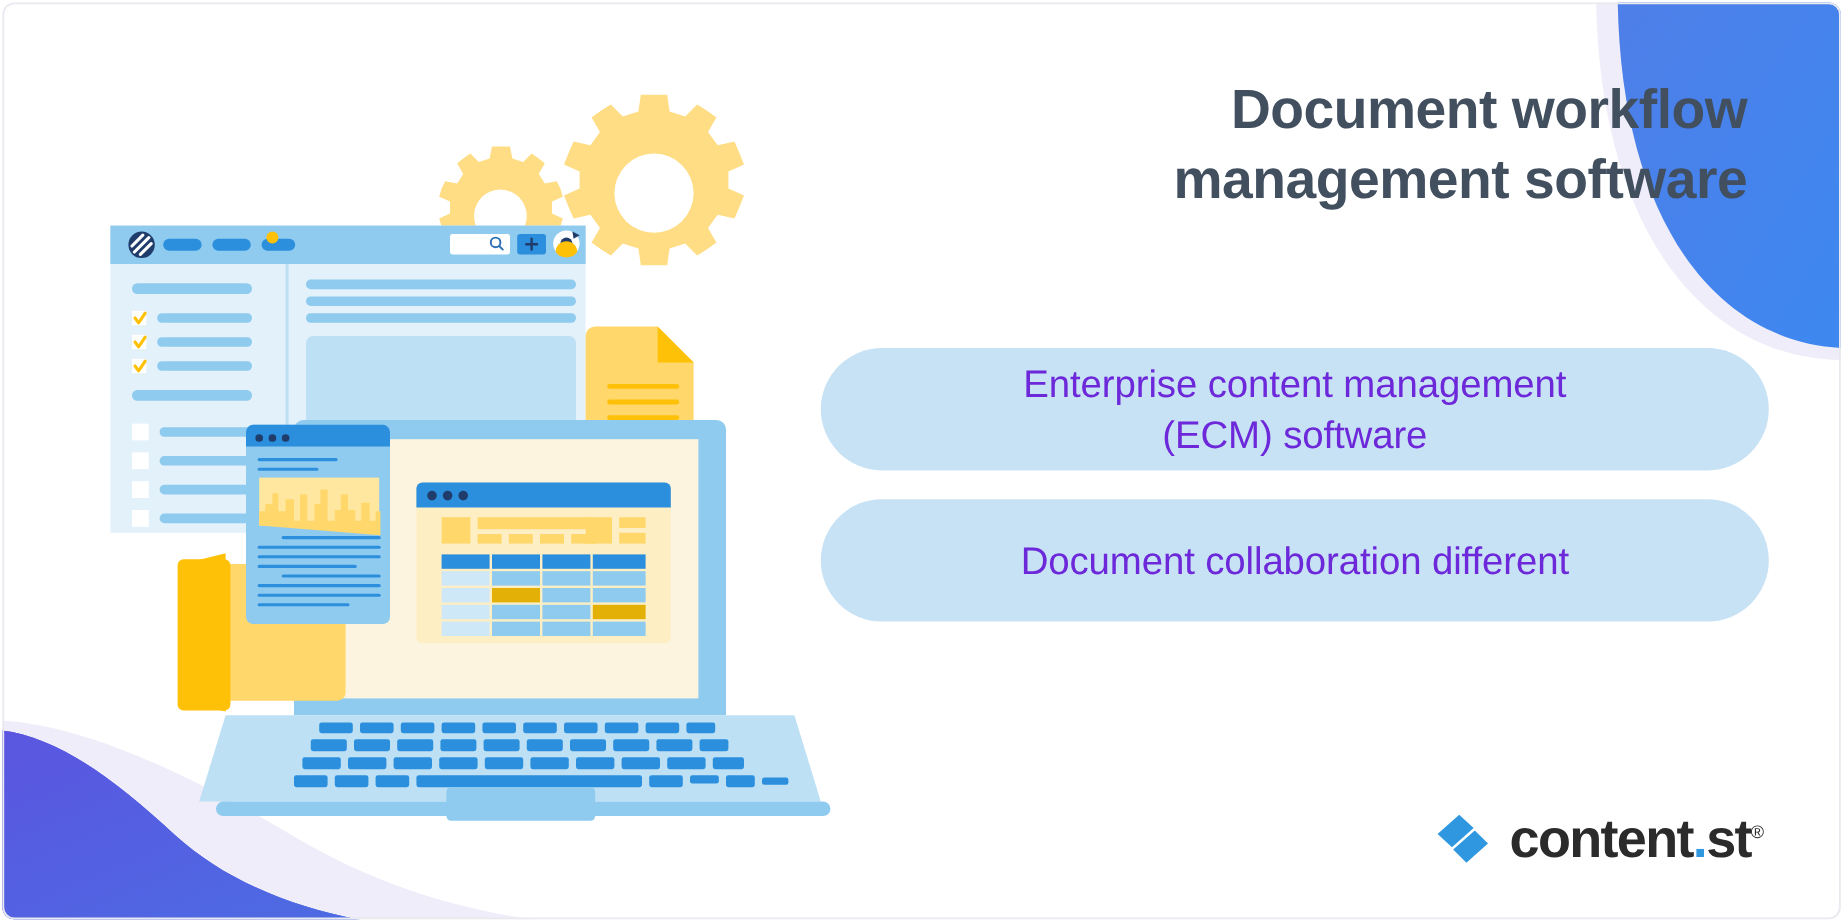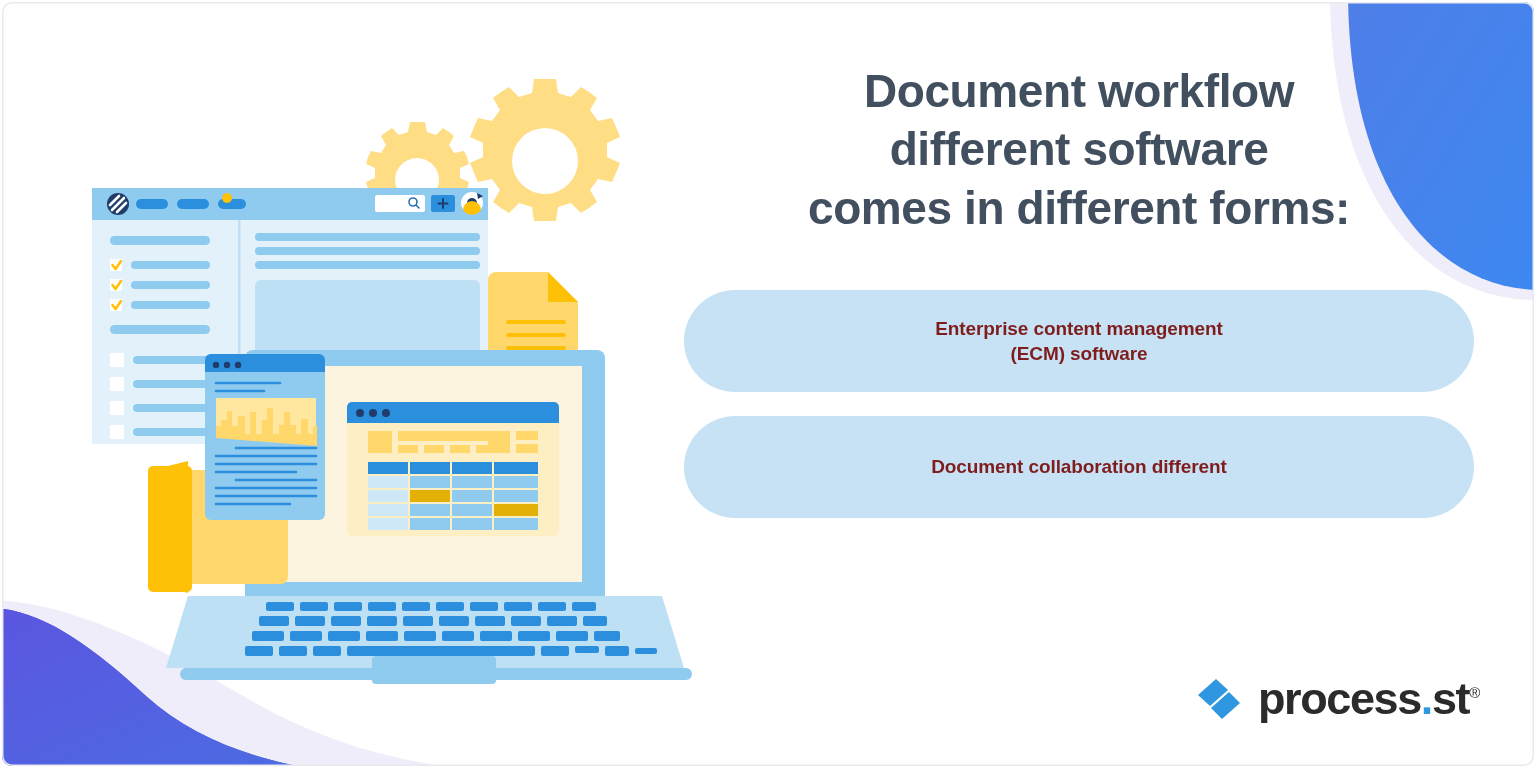--- a/index.html
+++ b/index.html
@@ -7,21 +7,21 @@
 
   #canvas{position:relative;width:1536px;height:768px;background:#ffffff;overflow:hidden;}
 
   
   .corner-svg{position:absolute;top:0;left:0;width:1536px;height:768px;pointer-events:none;}
 
   
   #right-col{position:absolute;left:684px;top:62px;width:790px;height:620px;}
 
   #headline{
-    text-align:center;
+    text-align:right;
     font-size:46px;
     line-height:1.27;
     font-weight:700;
     color:#414f5f;
     letter-spacing:-0.4px;
     margin:0;
     padding:0 18px;
   }
   #headline .hl-line{display:block;white-space:nowrap;}
 
@@ -30,23 +30,23 @@
     background:#c7e2f5;
     border-radius:60px;
     height:102px;
     margin-bottom:24px;
     display:flex;
     align-items:center;
     justify-content:center;
     text-align:center;
   }
   .card-label{
-    font-size:19px;
-    font-weight:700;
-    color:#7f1d1d;
+    font-size:32px;
+    font-weight:400;
+    color:#6d28d9;
     line-height:1.32;
     letter-spacing:-0.1px;
     padding:0 40px;
     white-space:pre-line;
   }
 
   
   #logo{
     position:absolute;
     left:1196px;top:676px;
@@ -325,38 +325,37 @@
         <line x1="216" y1="496" x2="316" y2="496"></line>
         <line x1="216" y1="504" x2="290" y2="504"></line>
       </g>
     </g>
   </svg>
 
   <div id="right-col">
 
     <h1 id="headline">
       <span class="hl-line">Document workflow</span>
-      <span class="hl-line">different software</span>
-      <span class="hl-line">comes in different forms:</span>
+      <span class="hl-line">management software</span>
     </h1>
 
     <div id="cards">
       <div class="card">
         <span class="card-label">Enterprise content management
 (ECM) software</span>
       </div>
       <div class="card">
         <span class="card-label">Document collaboration different</span>
       </div>
     </div>
   </div>
 
   <div id="logo">
     <svg id="logo-mark" viewBox="0 0 46 44" xmlns="http://www.w3.org/2000/svg">
       <path d="M20,2 L32,13 L14,29 L2,18 Z" fill="#2e97e0"></path>
       <path d="M33,15 L44,26 L26,42 L15,31 Z" fill="#2e97e0"></path>
     </svg>
     <div id="logo-word">
-      <span>process</span><span class="dot">.</span><span>st</span><span id="logo-reg">®</span>
+      <span>content</span><span class="dot">.</span><span>st</span><span id="logo-reg">®</span>
     </div>
   </div>
 
 </div>
 
 </body></html>

